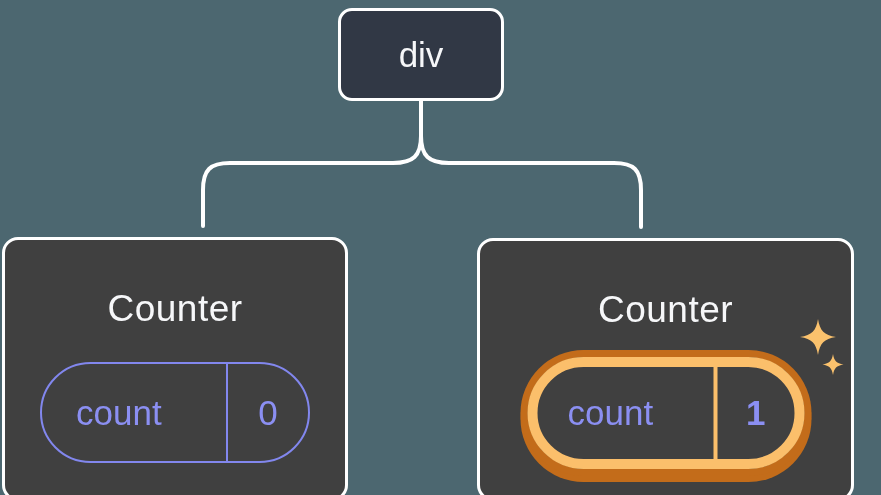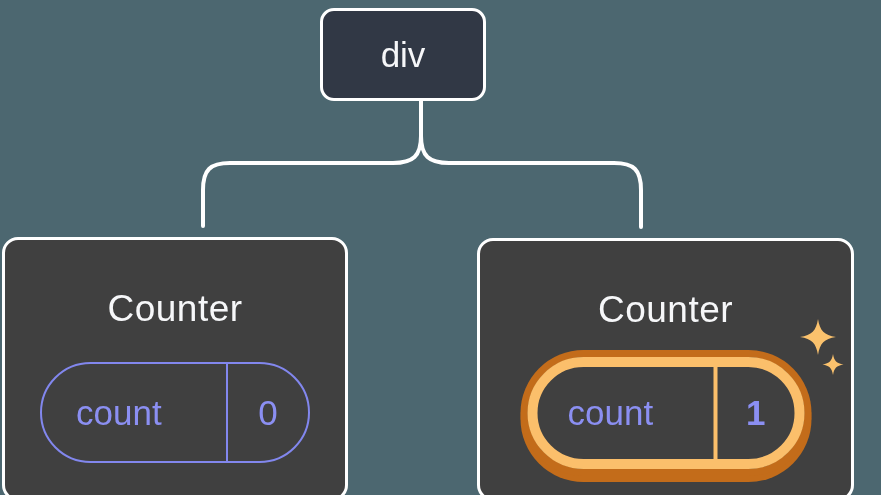--- a/index.html
+++ b/index.html
@@ -18,21 +18,21 @@
     width: 881px; height: 495px;
   }
   .connector path {
     fill: none;
     stroke: #ffffff;
     stroke-width: 4;
     stroke-linecap: round;
   }
   .node-root {
     position: absolute;
-    left: 320px; top: 8px;
+    left: 338px; top: 8px;
     width: 166px; height: 93px;
     background: #313845;
     border: 3.5px solid #ffffff;
     border-radius: 14px;
     display: flex;
     align-items: center;
     justify-content: center;
     color: #f6f7f9;
     font-size: 35px;
     font-weight: 400;

